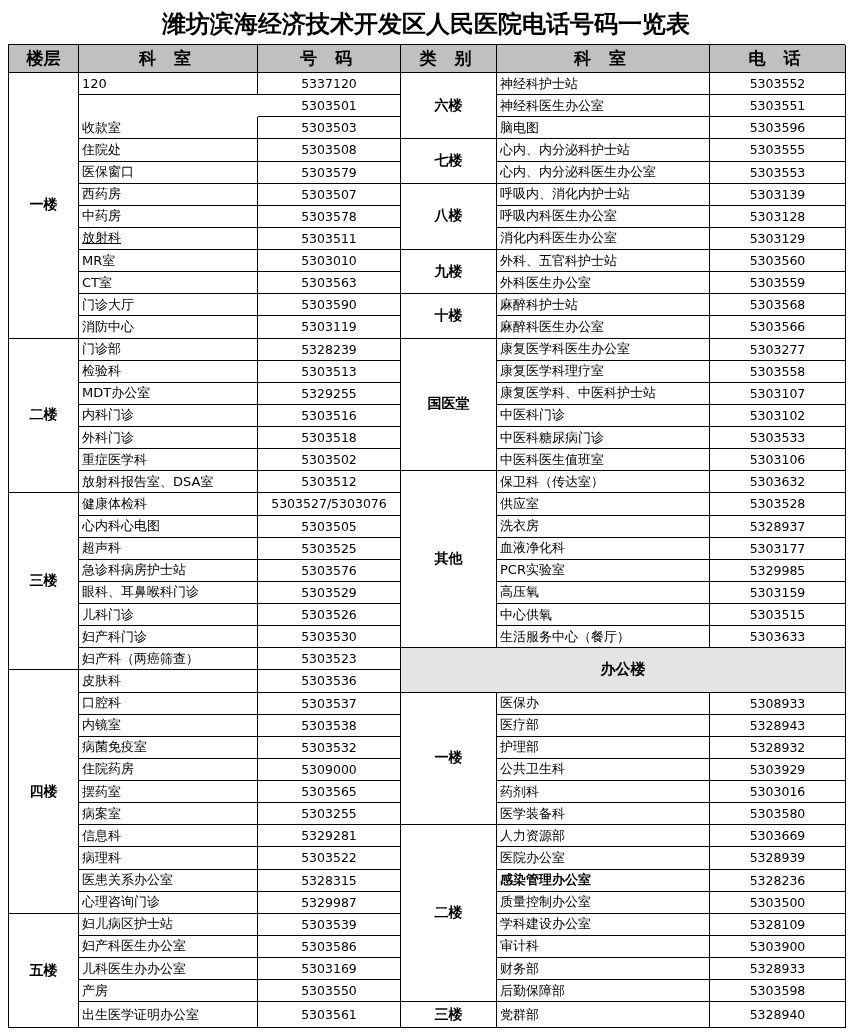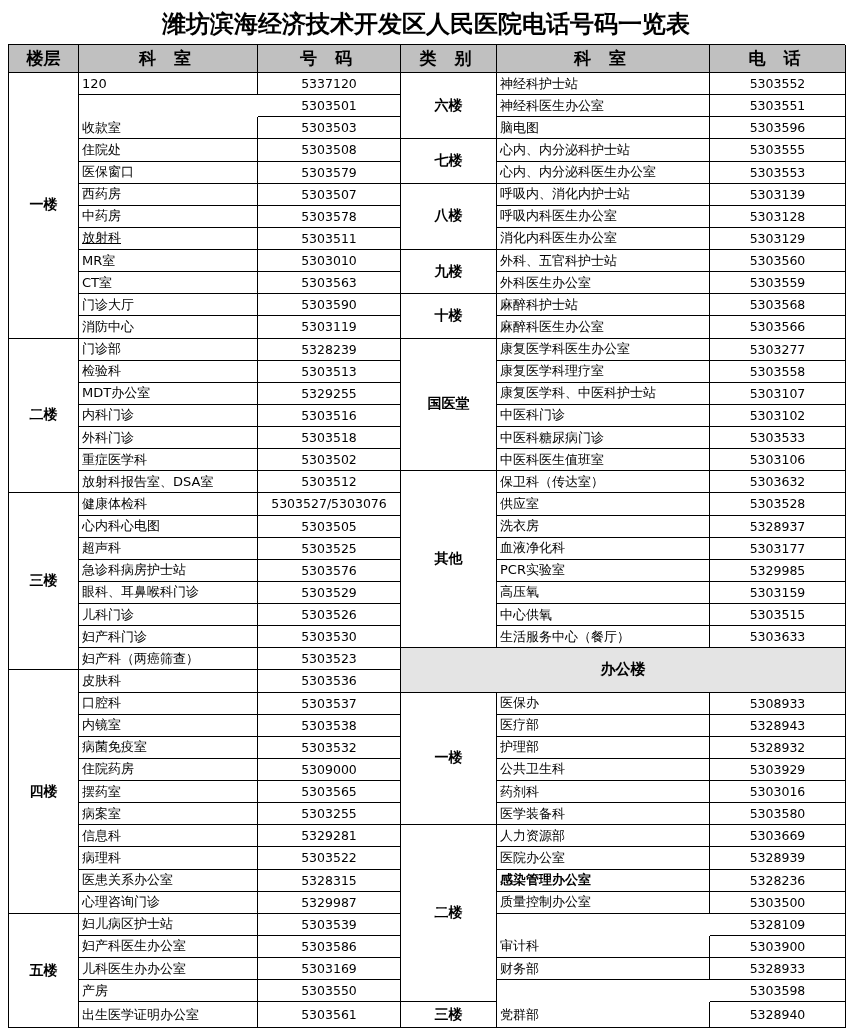--- a/index.html
+++ b/index.html
@@ -200,22 +200,24 @@
     <div class="cell num" style="grid-area: 35 / 6;">5303580</div>
     <div class="cell floor" style="grid-area: 36 / 4 / span 8;">二楼</div>
     <div class="cell name" style="grid-area: 36 / 5;">人力资源部</div>
     <div class="cell num" style="grid-area: 36 / 6;">5303669</div>
     <div class="cell name" style="grid-area: 37 / 5;">医院办公室</div>
     <div class="cell num" style="grid-area: 37 / 6;">5328939</div>
     <div class="cell name" style="grid-area: 38 / 5; font-weight: bold;">感染管理办公室</div>
     <div class="cell num" style="grid-area: 38 / 6;">5328236</div>
     <div class="cell name" style="grid-area: 39 / 5;">质量控制办公室</div>
     <div class="cell num" style="grid-area: 39 / 6;">5303500</div>
+    <div class="cell name" style="grid-area: 40 / 5;">学科建设办公室</div>
     <div class="cell num" style="grid-area: 40 / 6;">5328109</div>
     <div class="cell name" style="grid-area: 41 / 5;">审计科</div>
     <div class="cell num" style="grid-area: 41 / 6;">5303900</div>
     <div class="cell name" style="grid-area: 42 / 5;">财务部</div>
     <div class="cell num" style="grid-area: 42 / 6;">5328933</div>
+    <div class="cell name" style="grid-area: 43 / 5;">后勤保障部</div>
     <div class="cell num" style="grid-area: 43 / 6;">5303598</div>
     <div class="cell floor" style="grid-area: 44 / 4;">三楼</div>
     <div class="cell name" style="grid-area: 44 / 5;">党群部</div>
     <div class="cell num" style="grid-area: 44 / 6;">5328940</div>
   </div>
 
 </body></html>

